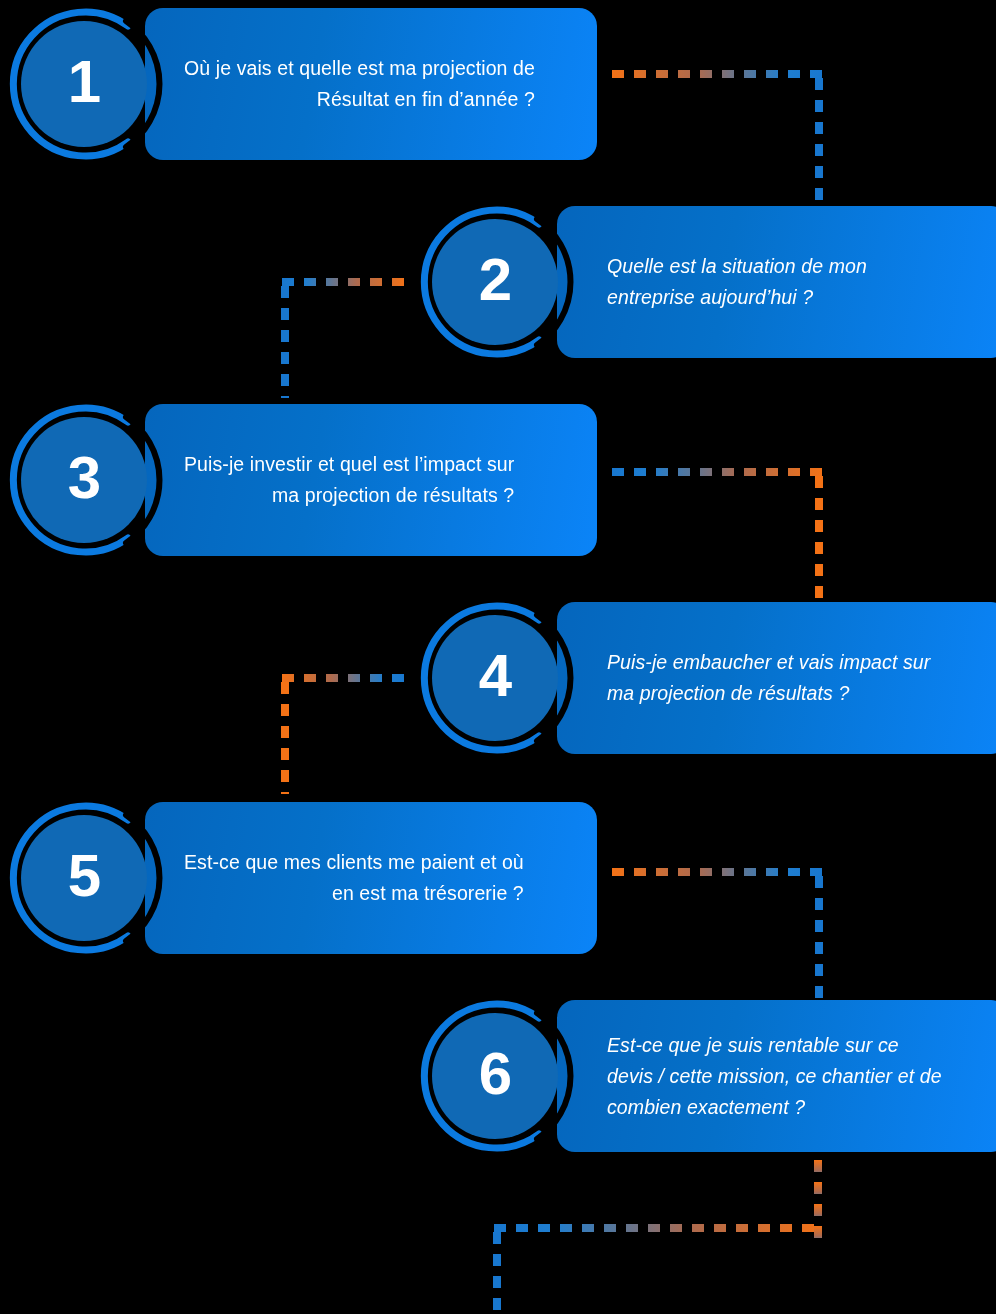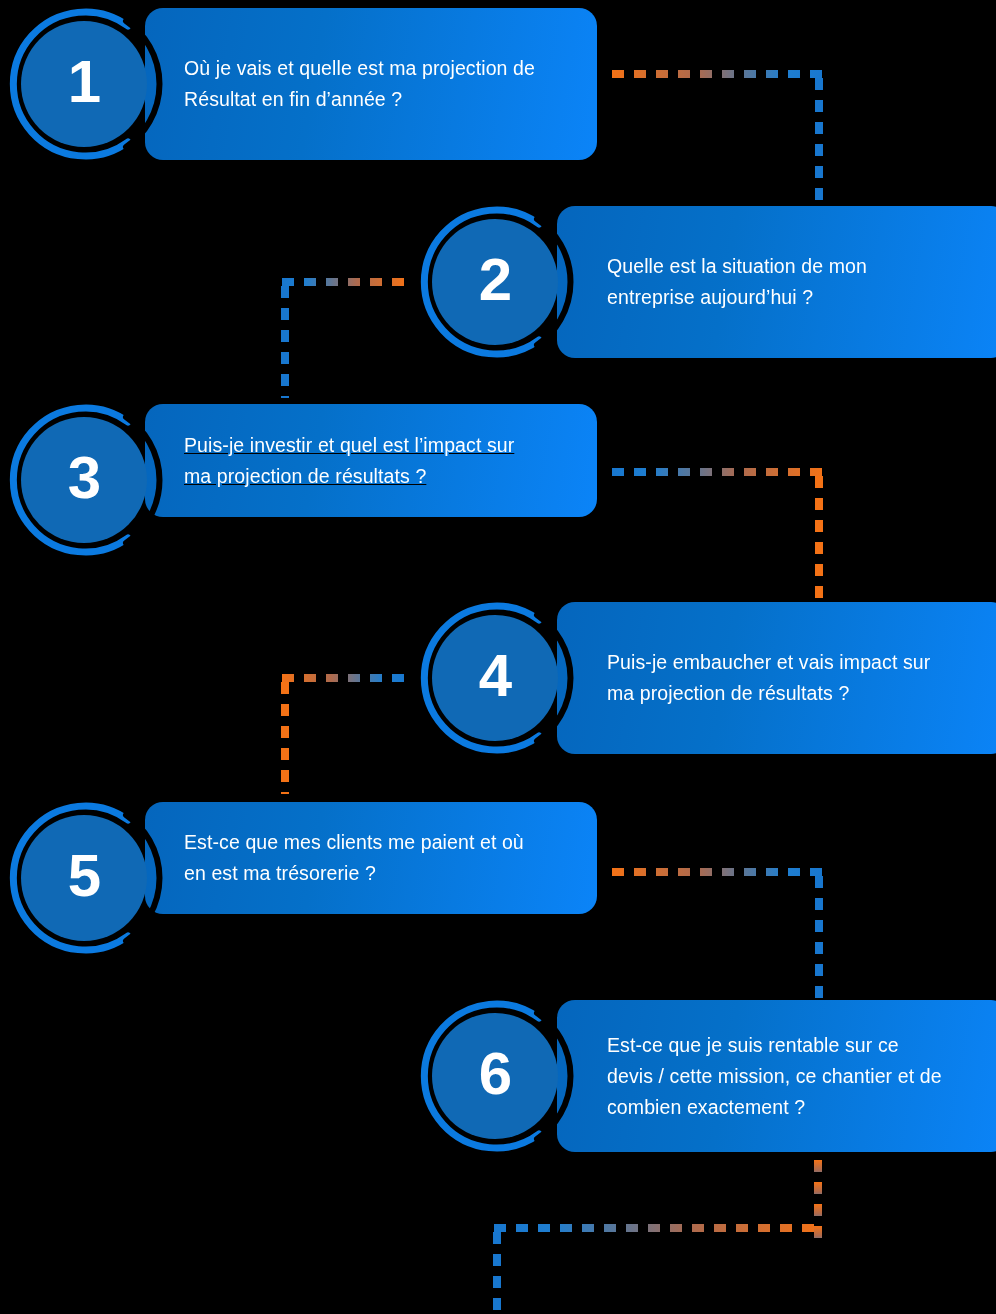--- a/index.html
+++ b/index.html
@@ -23,22 +23,22 @@
   .card.left  {left:145px;width:452px;}
   .card.right {left:557px;width:452px;}
   .card-text{
     color:#ffffff;
     font-size:19.5px;
     line-height:31px;
     letter-spacing:.1px;
     font-weight:400;
     white-space:pre-line;
   }
-  .card.left  .card-text{padding-left:39px;padding-right:18px;}
-  .card.right .card-text{padding-left:50px;padding-right:18px;}
+  .card.left  .card-text{padding-left:39px;padding-right:18px;text-align:right;}
+  .card.right .card-text{padding-left:50px;padding-right:18px;font-style:italic;}
 
   
   .node{
     position:absolute;
     width:160px;height:160px;
     z-index:4;
   }
   .node .disc{
     position:absolute;left:17px;top:17px;
     width:126px;height:126px;border-radius:50%;
@@ -148,21 +148,21 @@
   <div class="node" style="left:415px;top:202px;">
     <svg class="ring" viewBox="0 0 160 160">
       <path d="M 124 22 A 72 72 0 1 0 124 138" fill="none" stroke="#0b7ae0" stroke-width="7" stroke-linecap="round"></path>
       <path d="M 122 17 A 76 76 0 0 1 122 143" fill="none" stroke="#000000" stroke-width="6" stroke-linecap="round"></path>
     </svg>
     <div class="disc">
       <span class="num">2</span>
     </div>
   </div>
 
-  <div class="card left" style="top:404px;height:113px;text-decoration:underline;">
+  <div class="card left" style="top:404px;height:152px;">
     <div class="card-text">Puis-je investir et quel est l’impact sur
 ma projection de résultats ?</div>
   </div>
   <div class="node" style="left:4px;top:400px;">
     <svg class="ring" viewBox="0 0 160 160">
       <path d="M 124 22 A 72 72 0 1 0 124 138" fill="none" stroke="#0b7ae0" stroke-width="7" stroke-linecap="round"></path>
       <path d="M 122 17 A 76 76 0 0 1 122 143" fill="none" stroke="#000000" stroke-width="6" stroke-linecap="round"></path>
     </svg>
     <div class="disc">
       <span class="num">3</span>
@@ -176,21 +176,21 @@
   <div class="node" style="left:415px;top:598px;">
     <svg class="ring" viewBox="0 0 160 160">
       <path d="M 124 22 A 72 72 0 1 0 124 138" fill="none" stroke="#0b7ae0" stroke-width="7" stroke-linecap="round"></path>
       <path d="M 122 17 A 76 76 0 0 1 122 143" fill="none" stroke="#000000" stroke-width="6" stroke-linecap="round"></path>
     </svg>
     <div class="disc">
       <span class="num">4</span>
     </div>
   </div>
 
-  <div class="card left" style="top:802px;height:112px;">
+  <div class="card left" style="top:802px;height:152px;">
     <div class="card-text">Est-ce que mes clients me paient et où
 en est ma trésorerie ?</div>
   </div>
   <div class="node" style="left:4px;top:798px;">
     <svg class="ring" viewBox="0 0 160 160">
       <path d="M 124 22 A 72 72 0 1 0 124 138" fill="none" stroke="#0b7ae0" stroke-width="7" stroke-linecap="round"></path>
       <path d="M 122 17 A 76 76 0 0 1 122 143" fill="none" stroke="#000000" stroke-width="6" stroke-linecap="round"></path>
     </svg>
     <div class="disc">
       <span class="num">5</span>

